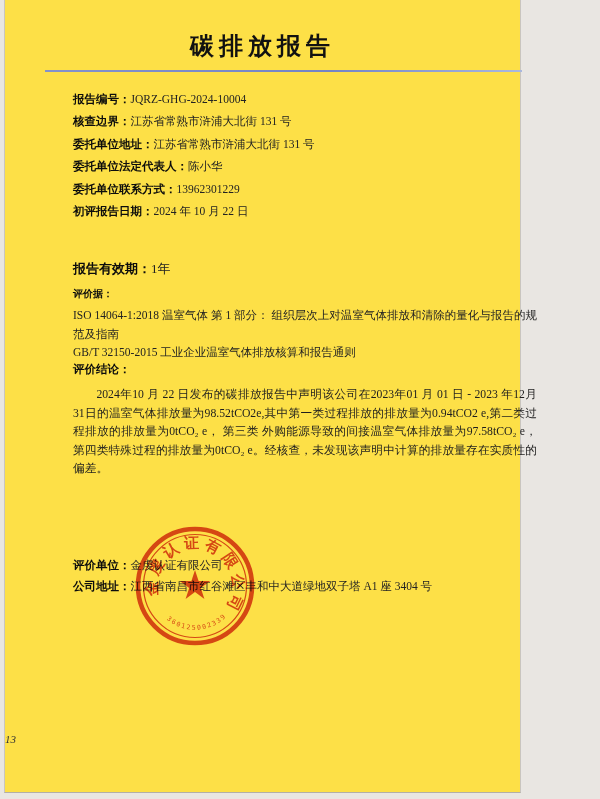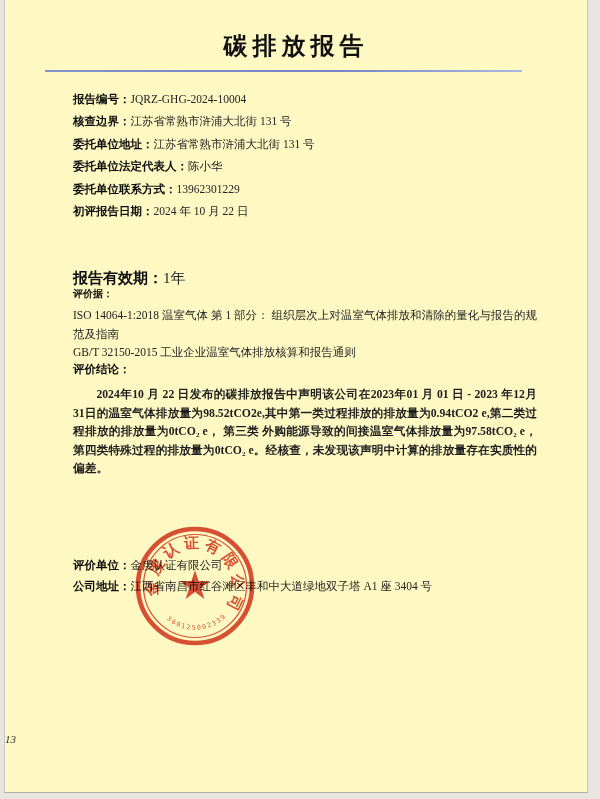--- a/index.html
+++ b/index.html
@@ -3,22 +3,22 @@
 <meta charset="utf-8">
 <style>
   html,body{margin:0;padding:0;}
   body{
     width:600px;height:799px;position:relative;overflow:hidden;
     background:#e9e6e2;
     font-family:"Liberation Serif","DejaVu Serif",serif;
     color:#1c1c1c;
   }
   .page{
-    position:absolute;left:4px;top:0;width:584px;height:793px;
-    background:#fef9c3;
+    position:absolute;left:4px;top:0;width:517px;height:793px;
+    background:#fde047;
     border-left:1px solid #c9c5bf;
     border-right:1px solid #c9c5bf;
     border-bottom:1px solid #b3afa7;
     box-sizing:border-box;
   }
   .doc-title{
     position:absolute;left:0;right:0;top:30px;
     text-align:center;font-size:24px;font-weight:bold;
     letter-spacing:5px;color:#111;
     font-family:"Liberation Serif","DejaVu Serif",serif;
@@ -27,35 +27,35 @@
     position:absolute;left:40px;top:70px;width:477px;height:2px;
     background:linear-gradient(to right,#8492cb,#7484c6 60%,#aab8de);
   }
   .info-block{position:absolute;left:68px;top:88px;right:68px;}
   .info-row{line-height:22.4px;font-size:11.5px;white-space:nowrap;}
   .lbl{
     font-family:"Liberation Sans","DejaVu Sans",sans-serif;
     font-weight:bold;color:#0c0c0c;
   }
   .val{font-family:"Liberation Serif","DejaVu Serif",serif;color:#222;}
-  .validity-row{position:absolute;left:68px;top:270px;font-size:15px;line-height:15px;}
+  .validity-row{position:absolute;left:68px;top:261px;font-size:13px;line-height:15px;}
   .basis-label{position:absolute;left:68px;top:286px;font-size:10px;line-height:15px;}
   .basis-item-1{
     position:absolute;left:68px;top:306px;width:464px;
     font-size:11.5px;line-height:18.5px;text-align:justify;color:#222;
   }
   .basis-item-2{
     position:absolute;left:68px;top:343px;width:464px;
     font-size:11.5px;line-height:18.5px;color:#222;
   }
   .conclusion-label{position:absolute;left:68px;top:362px;font-size:11.5px;line-height:15px;}
   .conclusion-text{
     position:absolute;left:68px;top:386px;width:464px;
     font-size:11.7px;line-height:18.6px;text-align:justify;
-    text-indent:2em;color:#1e1e1e;font-weight:bold;
+    text-indent:2em;color:#1e1e1e;
   }
   .footer-block{position:absolute;left:68px;top:555px;z-index:2;}
   .footer-row{line-height:20.5px;font-size:11.5px;white-space:nowrap;}
   .stamp{
     position:absolute;left:125px;top:521px;width:130px;height:130px;
     z-index:3;mix-blend-mode:multiply;opacity:.88;
     color:#d23a28;pointer-events:none;
   }
   .page-number{
     position:absolute;left:0;right:0;top:733px;text-align:left;

